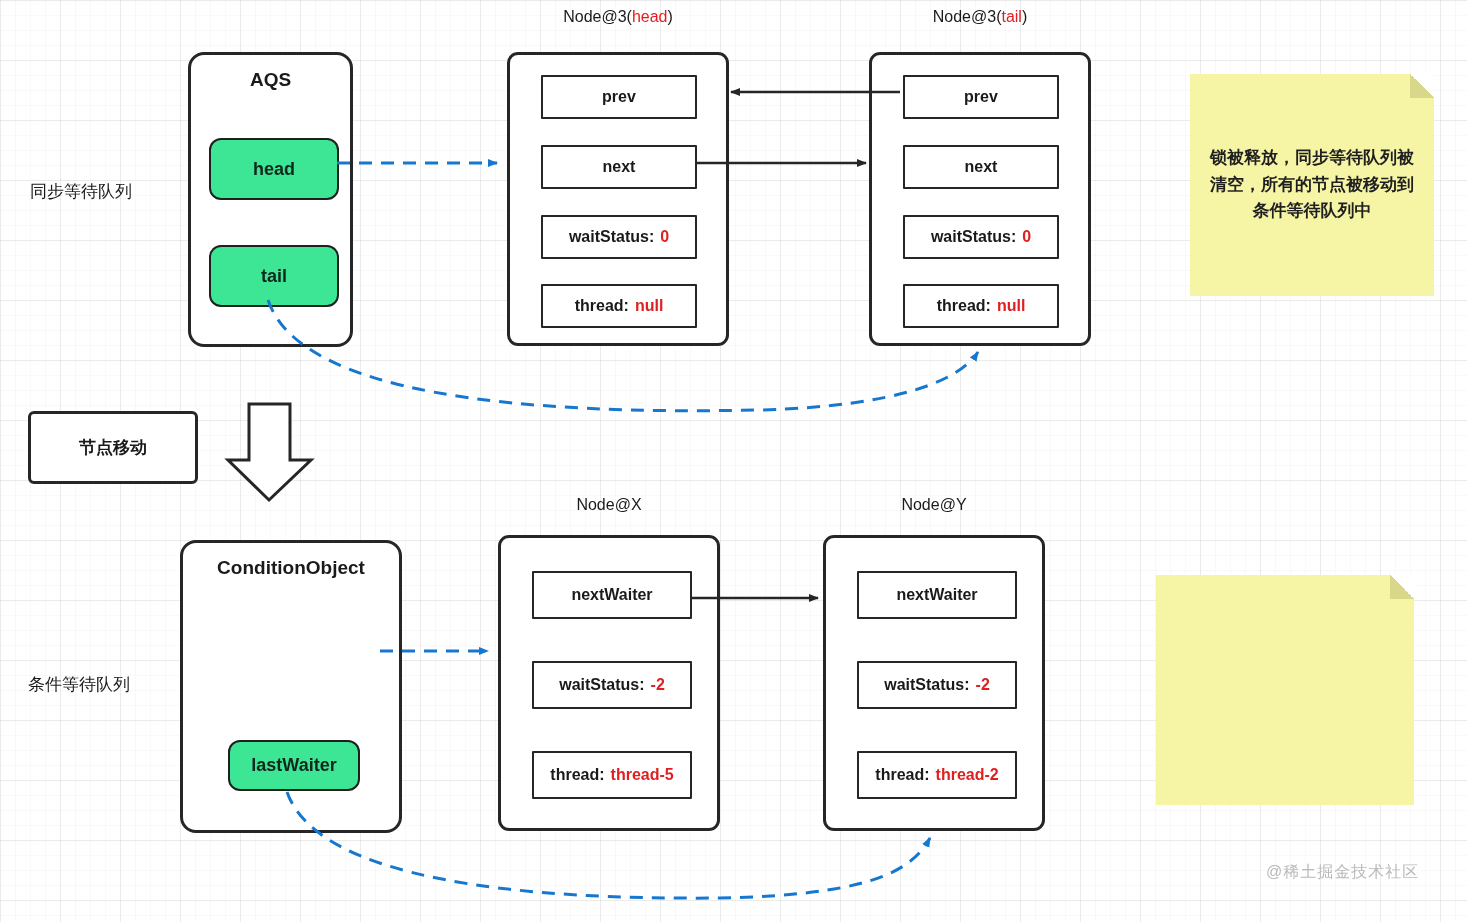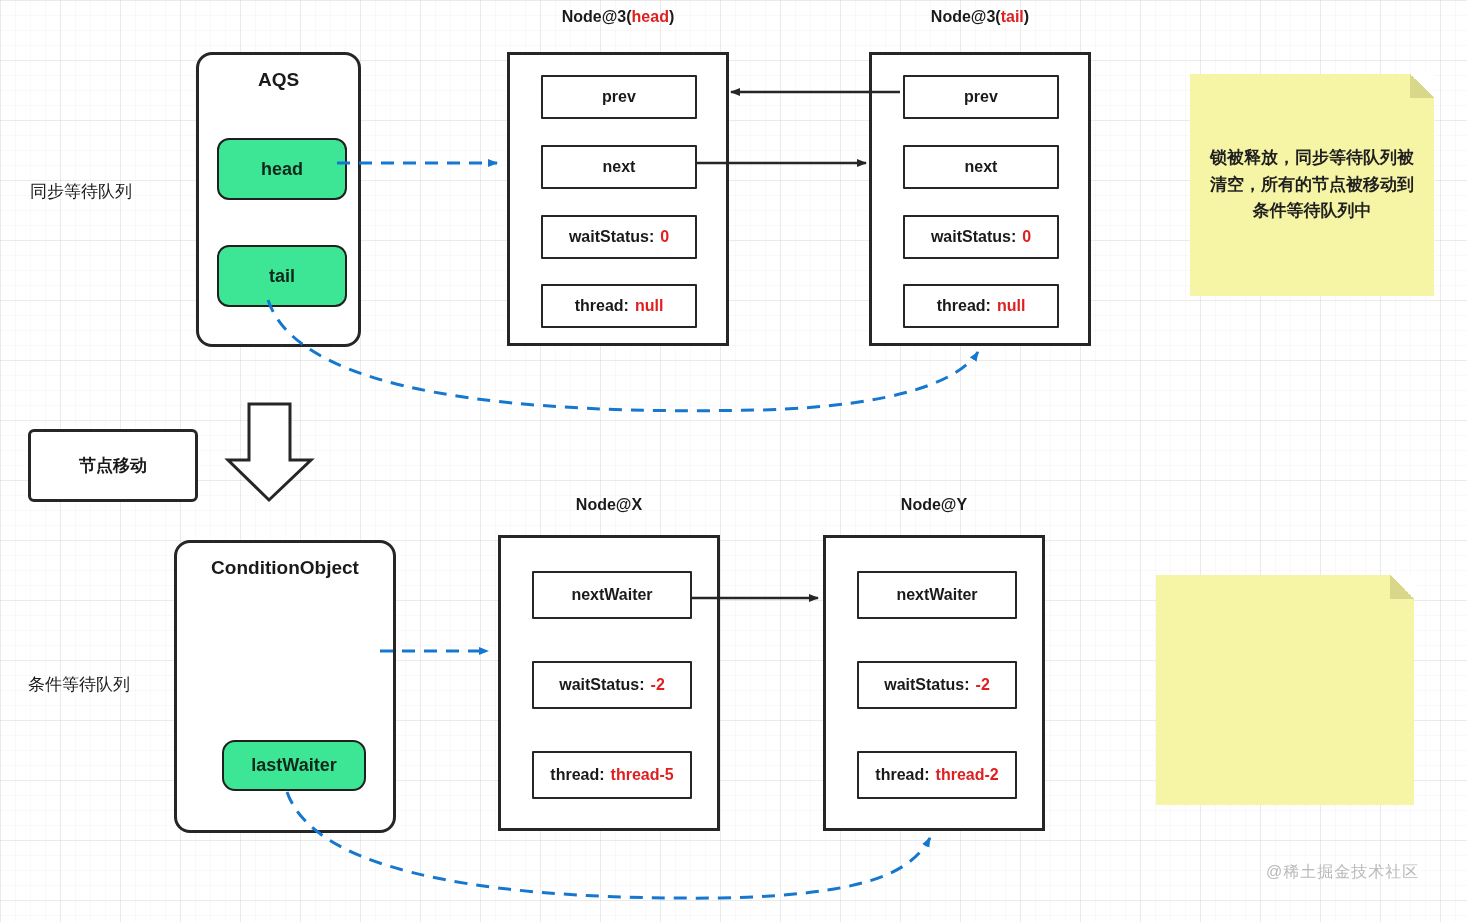--- a/index.html
+++ b/index.html
@@ -19,49 +19,48 @@
       linear-gradient(to right, rgba(0,0,0,0.022) 1px, transparent 1px),
       linear-gradient(to bottom, rgba(0,0,0,0.022) 1px, transparent 1px);
     background-size:60px 60px,60px 60px,15px 15px,15px 15px;
     background-position:0 0,0 0,0 0,0 0;
   }
 
   .abs{position:absolute;box-sizing:border-box;}
 
   
   .node-title{
-    font-size:16px;color:#1a1a1a;font-weight:700;
+    font-size:16px;color:#1a1a1a;font-weight:400;
     text-align:center;white-space:nowrap;
   }
   .node-title .red{color:#e02020;}
 
   
   .node-box{
     border:3px solid #262626;
     background:#ffffff;
-    border-radius:0;
+    border-radius:11px;
     padding-left:25px;
   }
   
   .field{
     position:absolute;box-sizing:border-box;
     border:2px solid #262626;
     background:#ffffff;
     display:flex;align-items:center;justify-content:center;
     font-size:16px;font-weight:600;color:#1a1a1a;
     white-space:nowrap;border-radius:1px;
   }
   .field .val{color:#e02020;margin-left:6px;font-weight:700;}
 
   
   .round-box{
     border:3px solid #262626;
     border-radius:16px;
     background:#ffffff;
-    margin-left:8px;
   }
   .round-title{
     position:absolute;left:0;right:0;top:14px;
     text-align:center;font-size:19px;font-weight:700;color:#1a1a1a;
   }
   .green-pill{
     position:absolute;box-sizing:border-box;
     background:#3ce695;
     border:2.5px solid #1f1f1f;
     border-radius:12px;
@@ -106,35 +105,35 @@
 </style>
 </head>
 <body>
 
 <div id="canvas">
 
   <div class="abs side-label" style="left:30px;top:180px;">同步等待队列</div>
 
   <div class="abs side-label" style="left:28px;top:673px;">条件等待队列</div>
 
-  <div class="abs move-box" style="left:28px;top:429px;width:170px;height:73px;">节点移动</div>
+  <div class="abs move-box" style="left:28px;top:411px;width:170px;height:73px;">节点移动</div>
 
   <svg class="overlay">
     <polygon points="249,404 290,404 290,460 311,460 269,500 228,460 249,460" fill="#ffffff" stroke="#262626" stroke-width="3" stroke-linejoin="miter"></polygon>
   </svg>
 
   <div class="abs round-box" style="left:188px;top:52px;width:165px;height:295px;">
     <div class="round-title">AQS</div>
     <div class="green-pill" style="left:18px;top:83px;width:130px;height:62px;">head</div>
     <div class="green-pill" style="left:18px;top:190px;width:130px;height:62px;">tail</div>
   </div>
 
-  <div class="abs round-box" style="left:166px;top:540px;width:222px;height:293px;">
+  <div class="abs round-box" style="left:180px;top:540px;width:222px;height:293px;">
     <div class="round-title">ConditionObject</div>
-    <div class="green-pill" style="left:45px;top:197px;width:144px;height:51px;border-radius:13px;">lastWaiter</div>
+    <div class="green-pill" style="left:45px;top:197px;width:132px;height:51px;">lastWaiter</div>
   </div>
 
   <div class="abs node-title" style="left:507px;top:8px;width:222px;">
     <span>Node@3(</span><span class="red">head</span><span>)</span>
   </div>
   <div class="abs node-box" style="left:507px;top:52px;width:222px;height:294px;">
     <div class="field" style="left:31px;top:20px;width:156px;height:44px;">
       <span>prev</span>
     </div>
     <div class="field" style="left:31px;top:90px;width:156px;height:44px;">

